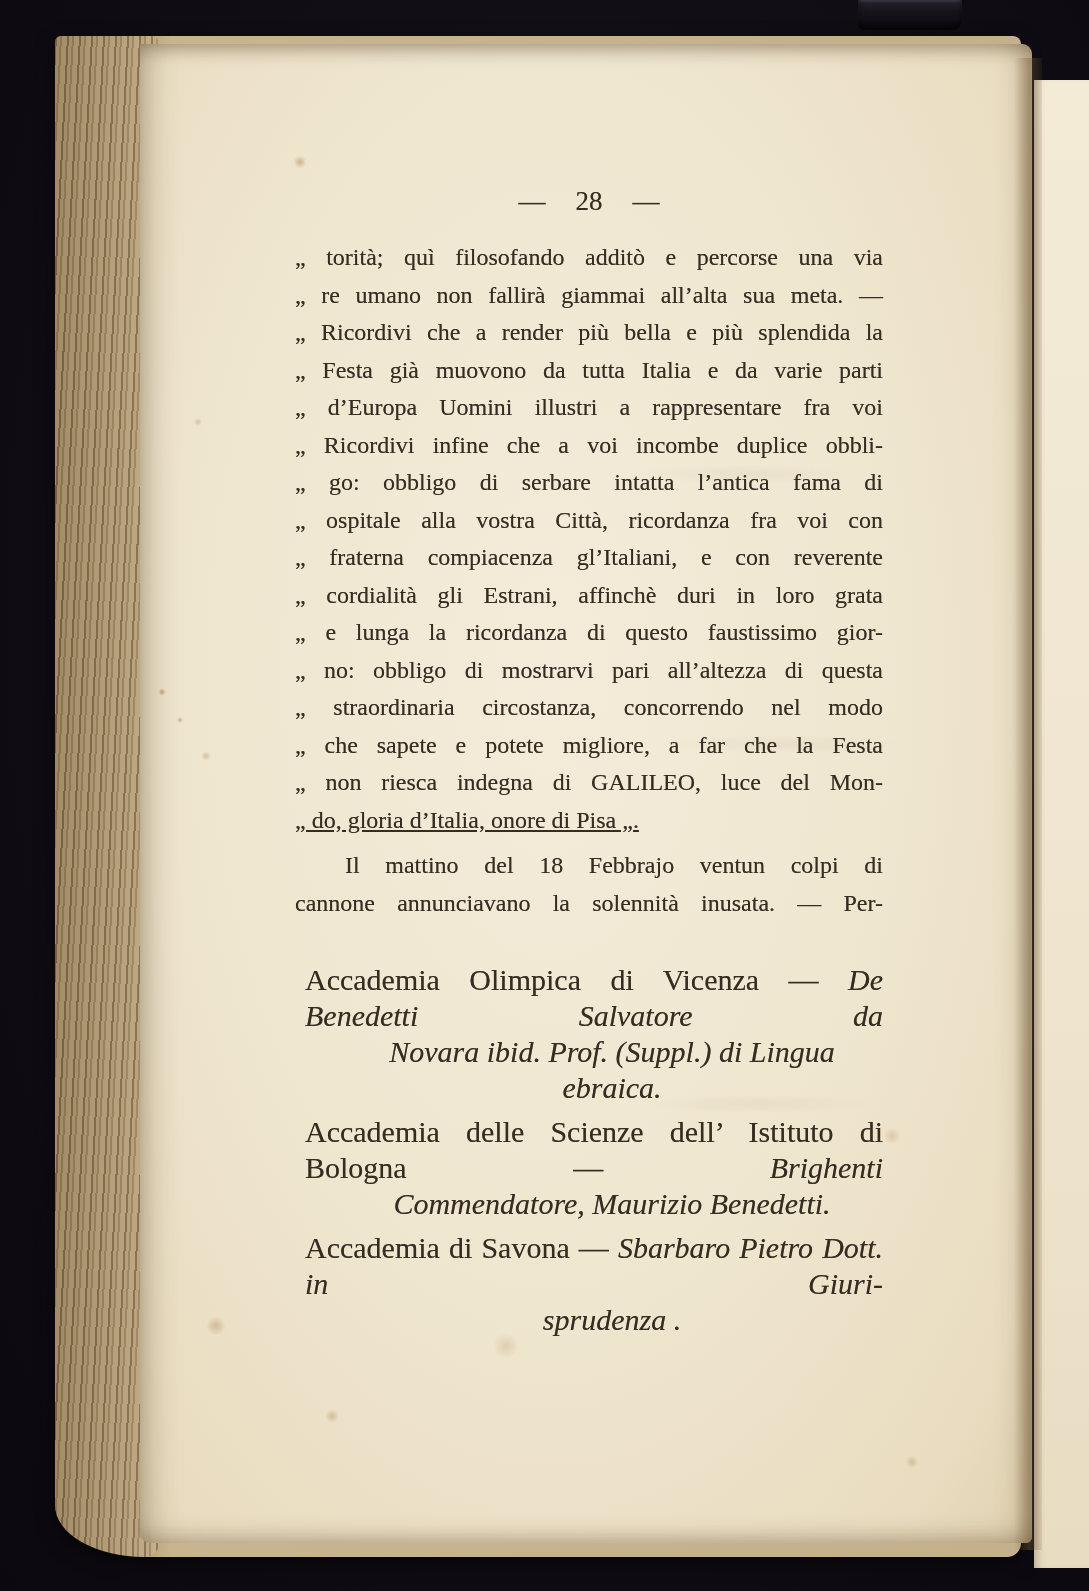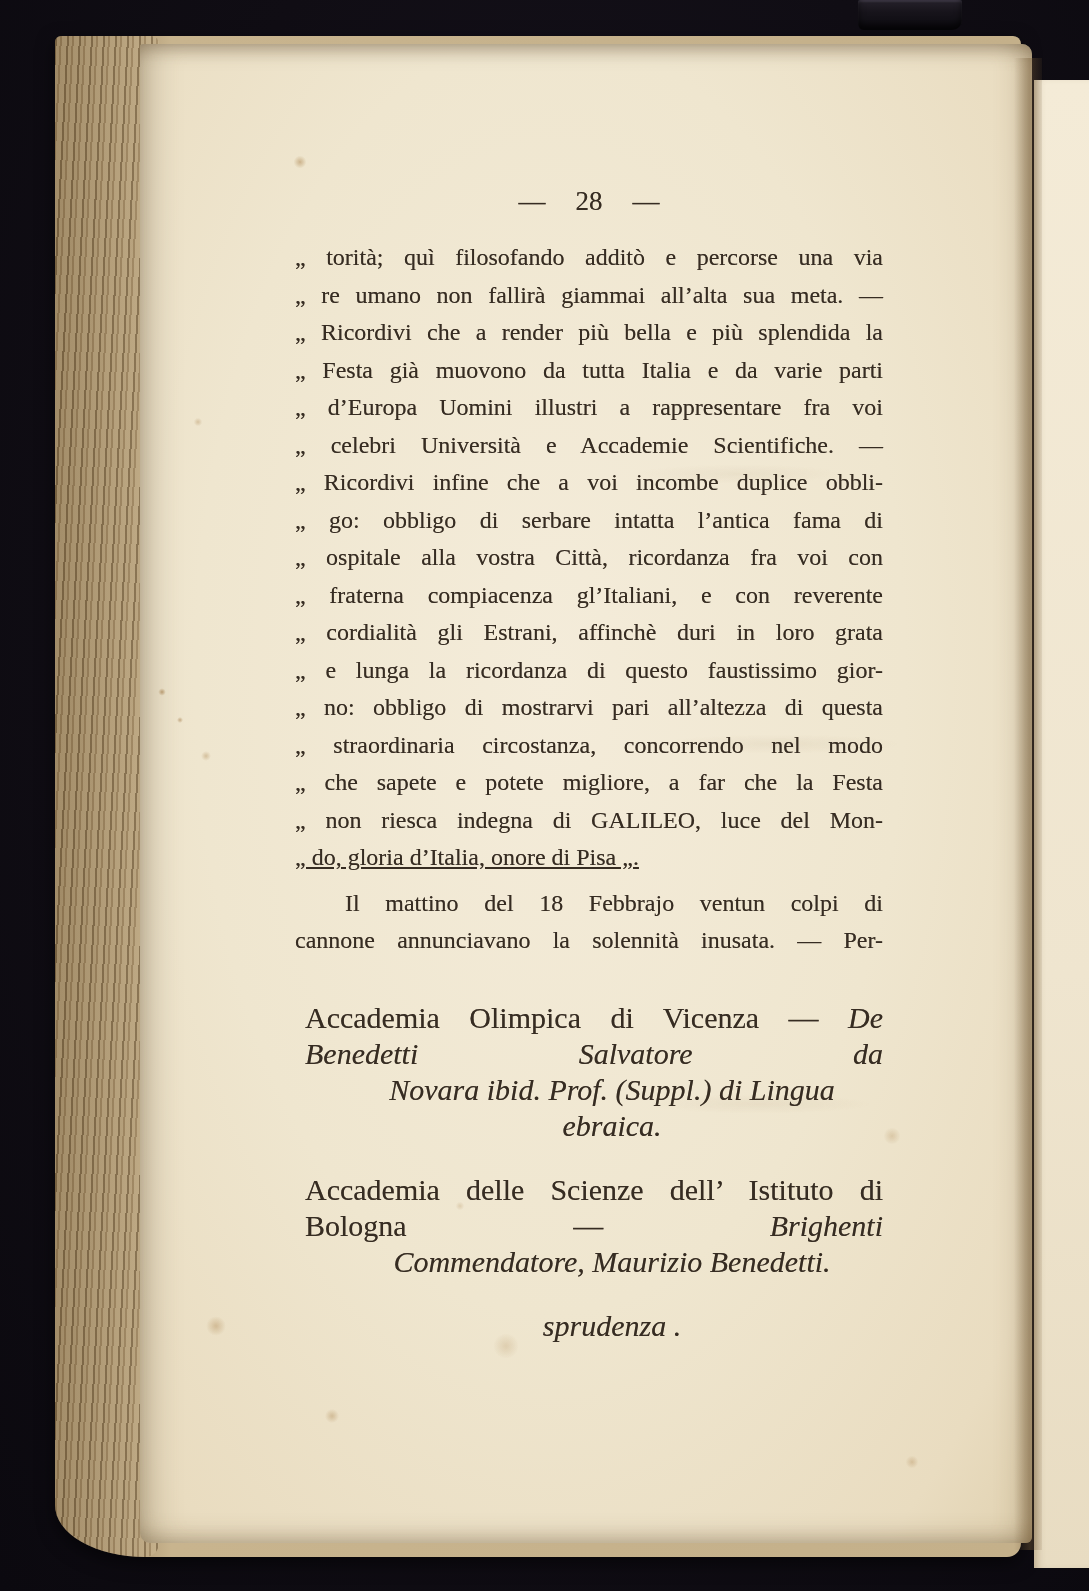--- a/index.html
+++ b/index.html
@@ -83,21 +83,21 @@
   }
   .body-text{margin-top:22px;}
   .line{font-size:24px;line-height:37.5px;white-space:nowrap;}
   .q{text-align:justify;text-align-last:justify;white-space:normal;}
   .q.last{text-align-last:left;text-decoration:underline;}
   .para{margin-top:8px;}
   .jl{text-align:justify;text-align-last:justify;white-space:normal;}
   .indent{text-indent:50px;}
   .footnotes{margin-top:40px;}
   .fn{font-size:30px;line-height:36px;}
-  .fn + .fn{margin-top:28px;}
+  .fn + .fn{margin-top:8px;}
   .fn-line1{padding-left:10px;text-align:justify;text-align-last:justify;}
   .fn-line2{padding-left:46px;text-align:center;}
   .ital{font-style:italic;}
 </style>
 </head>
 <body>
 
 <div class="scene">
   <div class="clamp"></div>
   <div class="stack"></div>
@@ -111,21 +111,20 @@
         <span>28</span>
         <span>—</span>
       </div>
 
       <div class="body-text">
         <div class="line q">„ torità; quì filosofando additò e percorse una via</div>
         <div class="line q">„ re umano non fallirà giammai all’alta sua meta. —</div>
         <div class="line q">„ Ricordivi che a render più bella e più splendida la</div>
         <div class="line q">„ Festa già muovono da tutta Italia e da varie parti</div>
         <div class="line q">„ d’Europa Uomini illustri a rappresentare fra voi</div>
-        <div class="line q">„ celebri Università e Accademie Scientifiche. —</div>
         <div class="line q">„ Ricordivi infine che a voi incombe duplice obbli-</div>
         <div class="line q">„ go: obbligo di serbare intatta l’antica fama di</div>
         <div class="line q">„ ospitale alla vostra Città, ricordanza fra voi con</div>
         <div class="line q">„ fraterna compiacenza gl’Italiani, e con reverente</div>
         <div class="line q">„ cordialità gli Estrani, affinchè duri in loro grata</div>
         <div class="line q">„ e lunga la ricordanza di questo faustissimo gior-</div>
         <div class="line q">„ no: obbligo di mostrarvi pari all’altezza di questa</div>
         <div class="line q">„ straordinaria circostanza, concorrendo nel modo</div>
         <div class="line q">„ che sapete e potete migliore, a far che la Festa</div>
         <div class="line q">„ non riesca indegna di GALILEO, luce del Mon-</div>
@@ -140,20 +139,21 @@
       <div class="footnotes">
         <div class="fn">
           <div class="fn-line1"><span class="roman">Accademia Olimpica di Vicenza — </span><span class="ital">De Benedetti Salvatore da</span></div>
           <div class="fn-line2 ital">Novara ibid. Prof. (Suppl.) di Lingua ebraica.</div>
         </div>
         <div class="fn">
           <div class="fn-line1"><span class="roman">Accademia delle Scienze dell’ Istituto di Bologna — </span><span class="ital">Brighenti</span></div>
           <div class="fn-line2 ital">Commendatore, Maurizio Benedetti.</div>
         </div>
         <div class="fn">
+          <div class="fn-line1"><span class="roman">Accademia di Savona — </span><span class="ital">Sbarbaro Pietro Dott. in Giuri-</span></div>
           <div class="fn-line2 ital">sprudenza .</div>
         </div>
       </div>
 
     </div>
   </div>
   <div class="gutter"></div>
 </div>
 
 </body></html>

